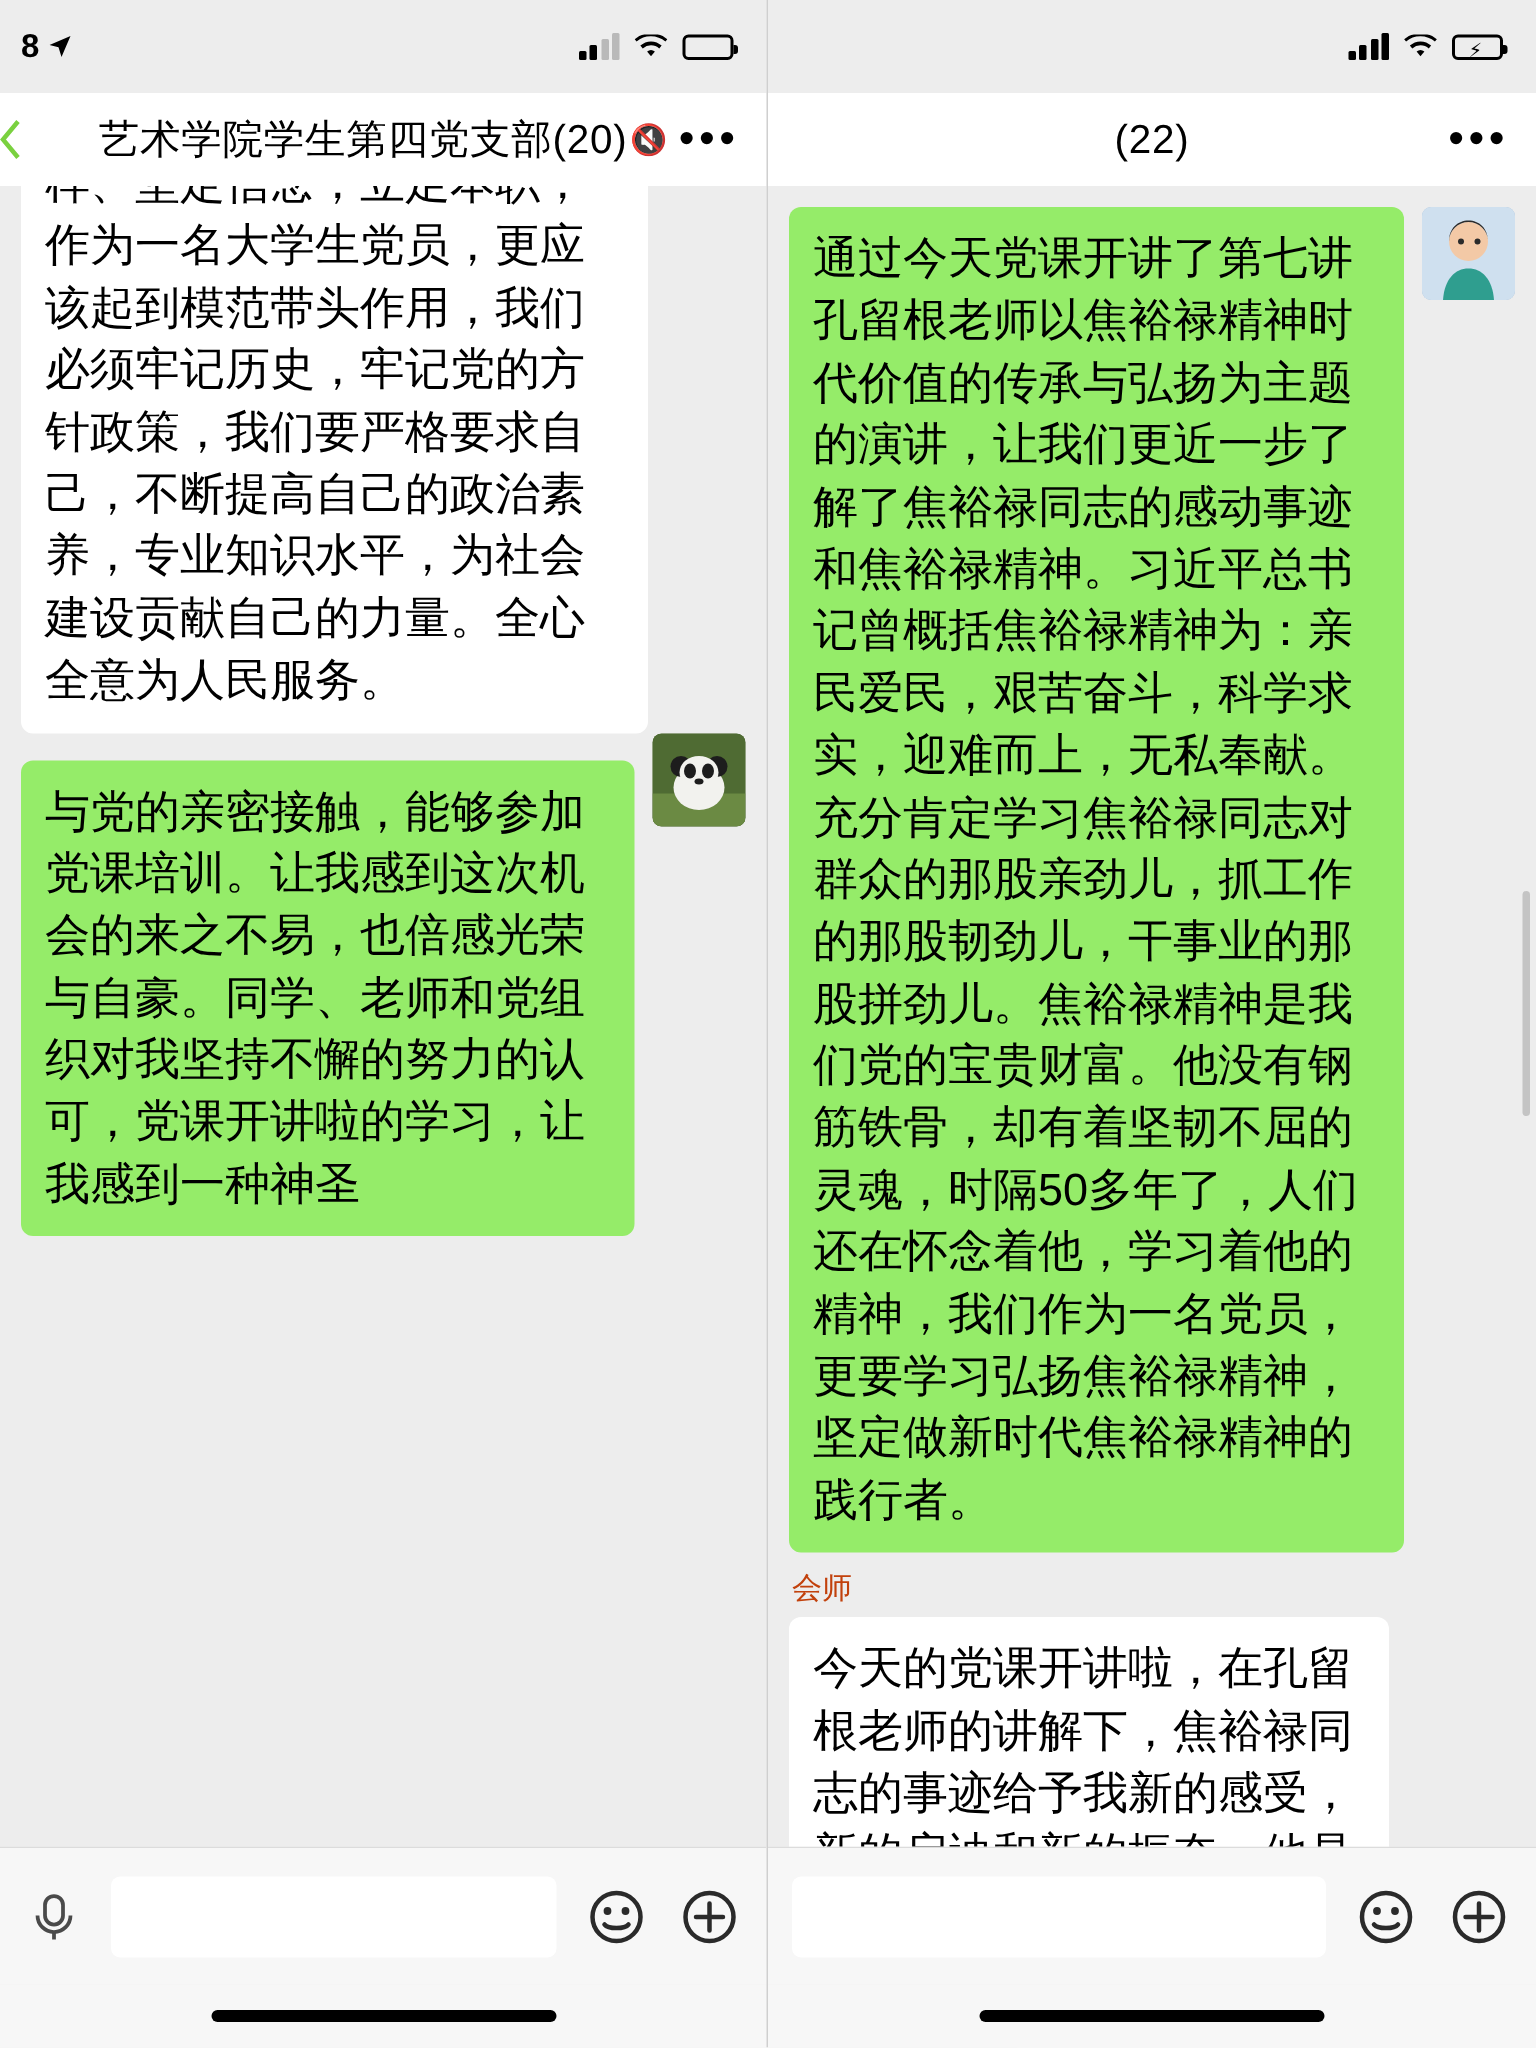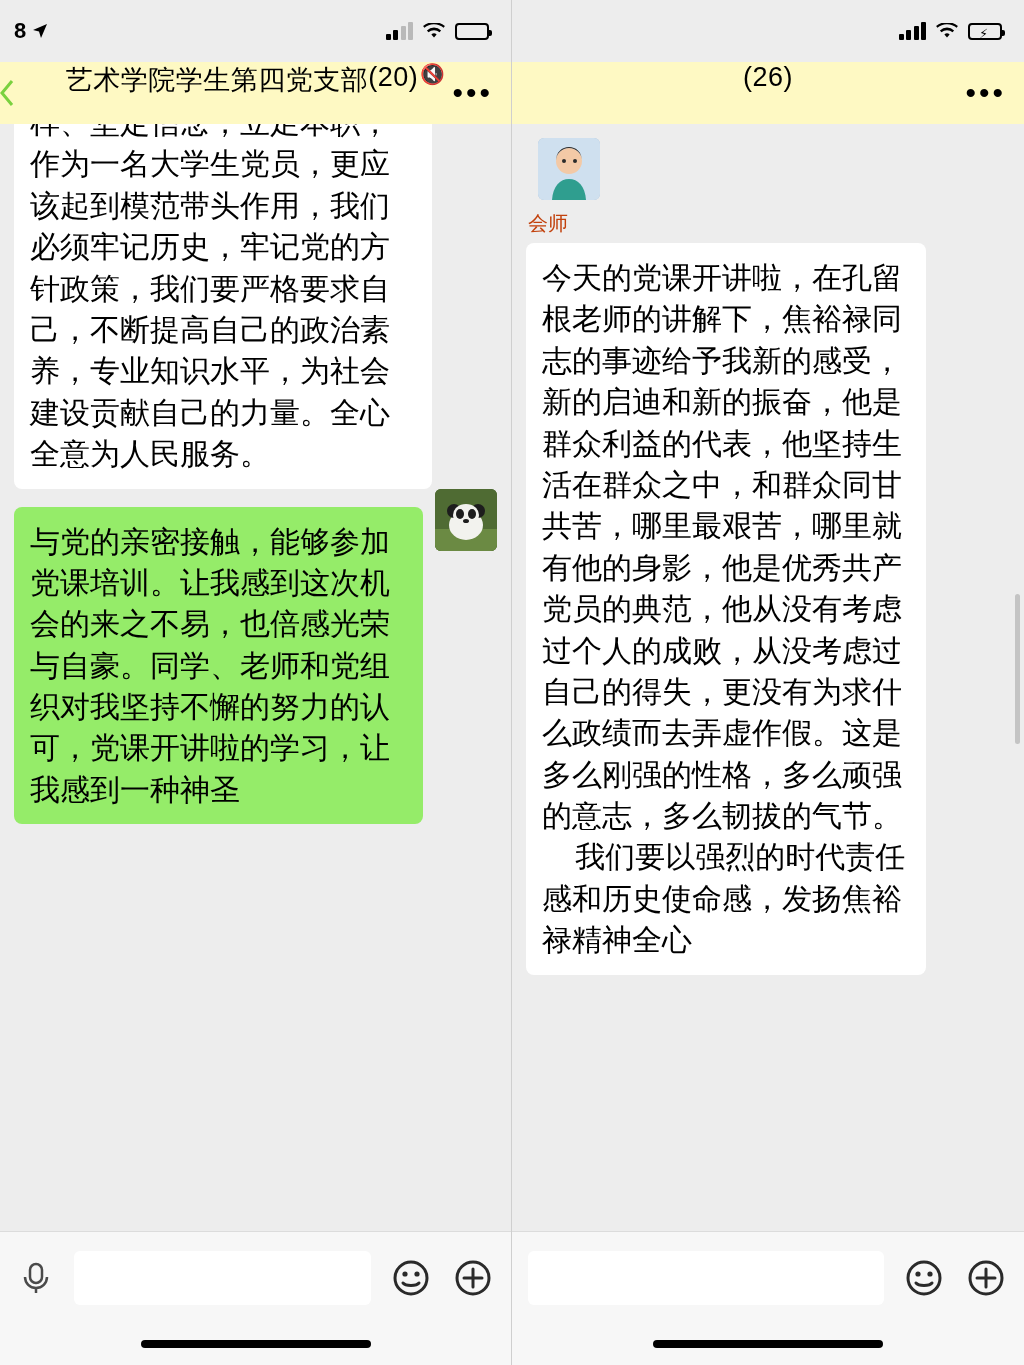--- a/index.html
+++ b/index.html
@@ -67,23 +67,24 @@
   .batt .fill { height: 100%; background: #000; border-radius: 1px; width: 100%; }
   .batt.green { border-color:#000; }
   .batt.green .fill { background: #3ad338; }
   .bolt { position:absolute; left:9px; top:0px; font-size:13px; line-height:17px; color:#000; }
 
   
   .navbar {
     height: 62px;
     flex: 0 0 62px;
     display: flex;
+    align-items: center;
     justify-content: center;
     position: relative;
-    background: #fef9c3;
+    background: #ffffff;
   }
   .nav-title {
     font-size: 27px;
     color: #000;
     font-weight: 500;
     white-space: nowrap;
     letter-spacing: .5px;
   }
   .nav-badge { font-size: 20px; color: #8a8a8a; margin-left: 2px; }
   .nav-more {
@@ -290,27 +291,28 @@
           <path d="M11 7.2c2.1 0 4 .8 5.5 2.1l1.6-1.9A11 11 0 0 0 11 4.6a11 11 0 0 0-7.1 2.8l1.6 1.9A8.3 8.3 0 0 1 11 7.2z" fill="#000"></path>
           <path d="M11 1.2c3.6 0 7 1.3 9.6 3.5l1.3-1.6A16 16 0 0 0 11-.8 16 16 0 0 0 .1 3.1l1.3 1.6A14.4 14.4 0 0 1 11 1.2z" fill="#000"></path>
         </svg>
         <span class="batt green">
           <span class="fill"></span><span class="bolt">⚡</span>
         </span>
       </div>
     </div>
 
     <div class="navbar">
-      <span class="nav-title">(26)</span>
+      <span class="nav-title">(22)</span>
       <span class="nav-more">•••</span>
     </div>
 
     <div class="chat">
 
       <div class="msg-row in" style="padding-top:14px;">
+        <div class="bubble green right-first">通过今天党课开讲了第七讲孔留根老师以焦裕禄精神时代价值的传承与弘扬为主题的演讲，让我们更近一步了解了焦裕禄同志的感动事迹和焦裕禄精神。习近平总书记曾概括焦裕禄精神为：亲民爱民，艰苦奋斗，科学求实，迎难而上，无私奉献。充分肯定学习焦裕禄同志对群众的那股亲劲儿，抓工作的那股韧劲儿，干事业的那股拼劲儿。焦裕禄精神是我们党的宝贵财富。他没有钢筋铁骨，却有着坚韧不屈的灵魂，时隔50多年了，人们还在怀念着他，学习着他的精神，我们作为一名党员，更要学习弘扬焦裕禄精神，坚定做新时代焦裕禄精神的践行者。</div>
         <div class="avatar">
           <svg class="panda-img" viewBox="0 0 62 62">
             <rect width="62" height="62" fill="#cfe0ef"></rect>
             <circle cx="31" cy="23" r="13" fill="#f3c9a6"></circle>
             <path d="M18 23a13 13 0 0 1 26 0c0-9-6-14-13-14s-13 5-13 14z" fill="#2b2b2b"></path>
             <path d="M14 62c1-14 8-21 17-21s16 7 17 21z" fill="#2f9e8f"></path>
             <circle cx="26" cy="23" r="2" fill="#2b2b2b"></circle>
             <circle cx="37" cy="23" r="2" fill="#2b2b2b"></circle>
           </svg>
         </div>

